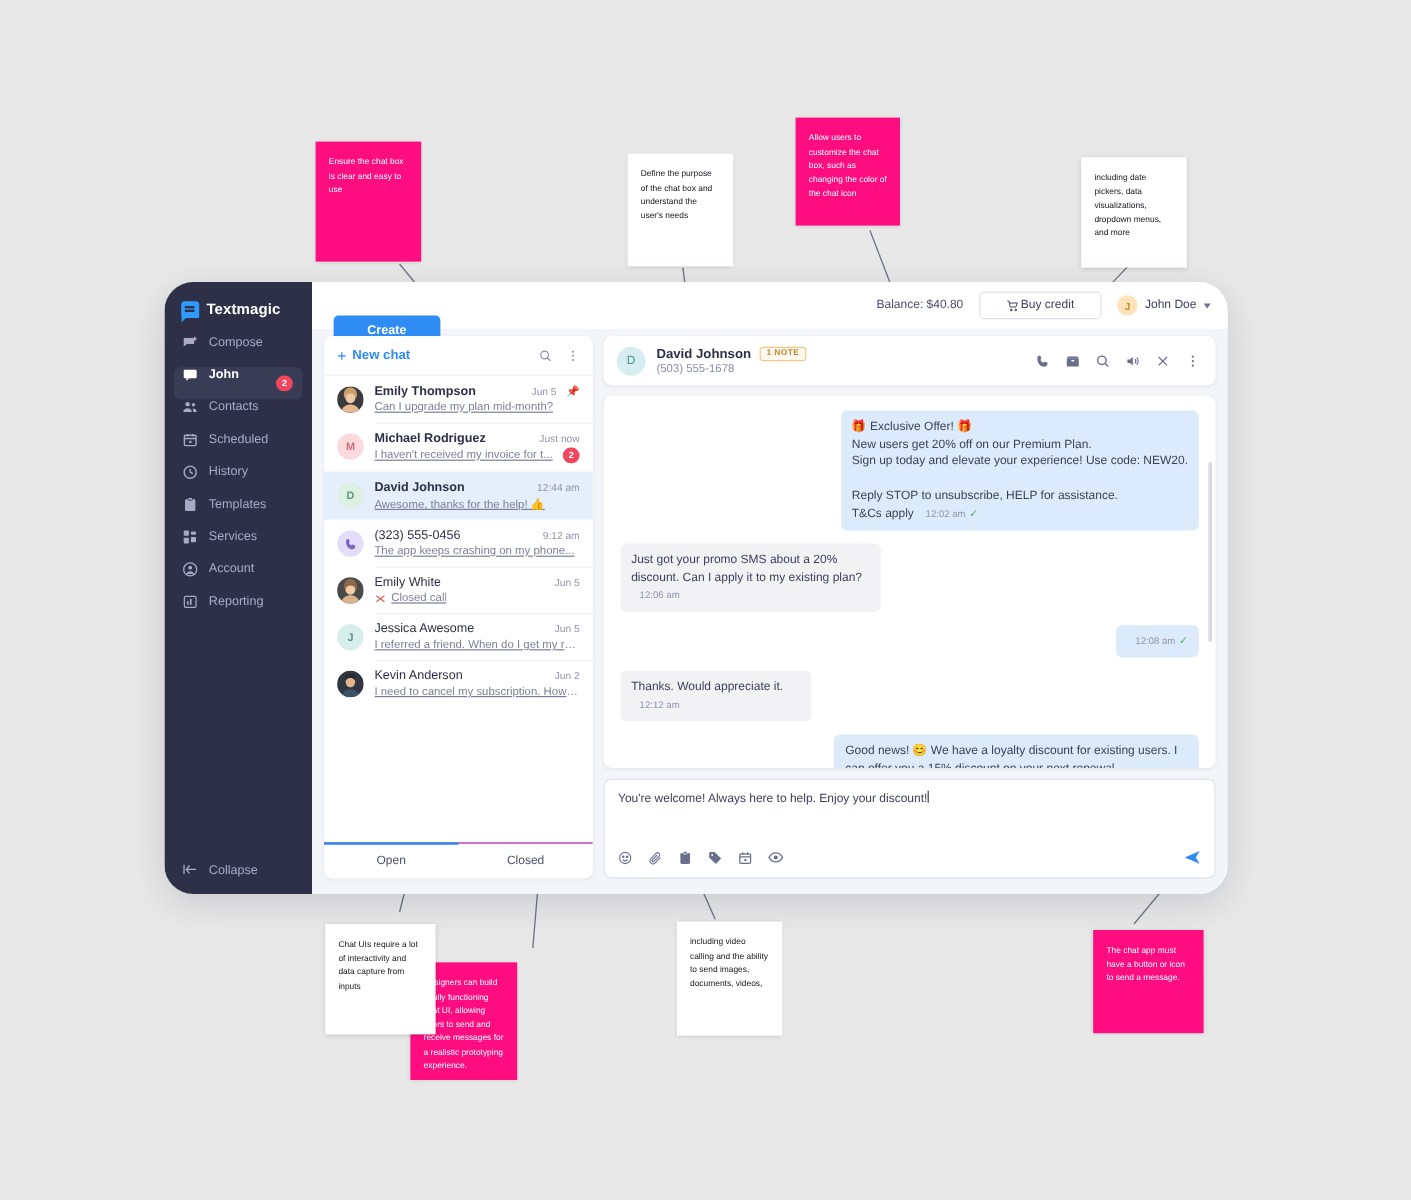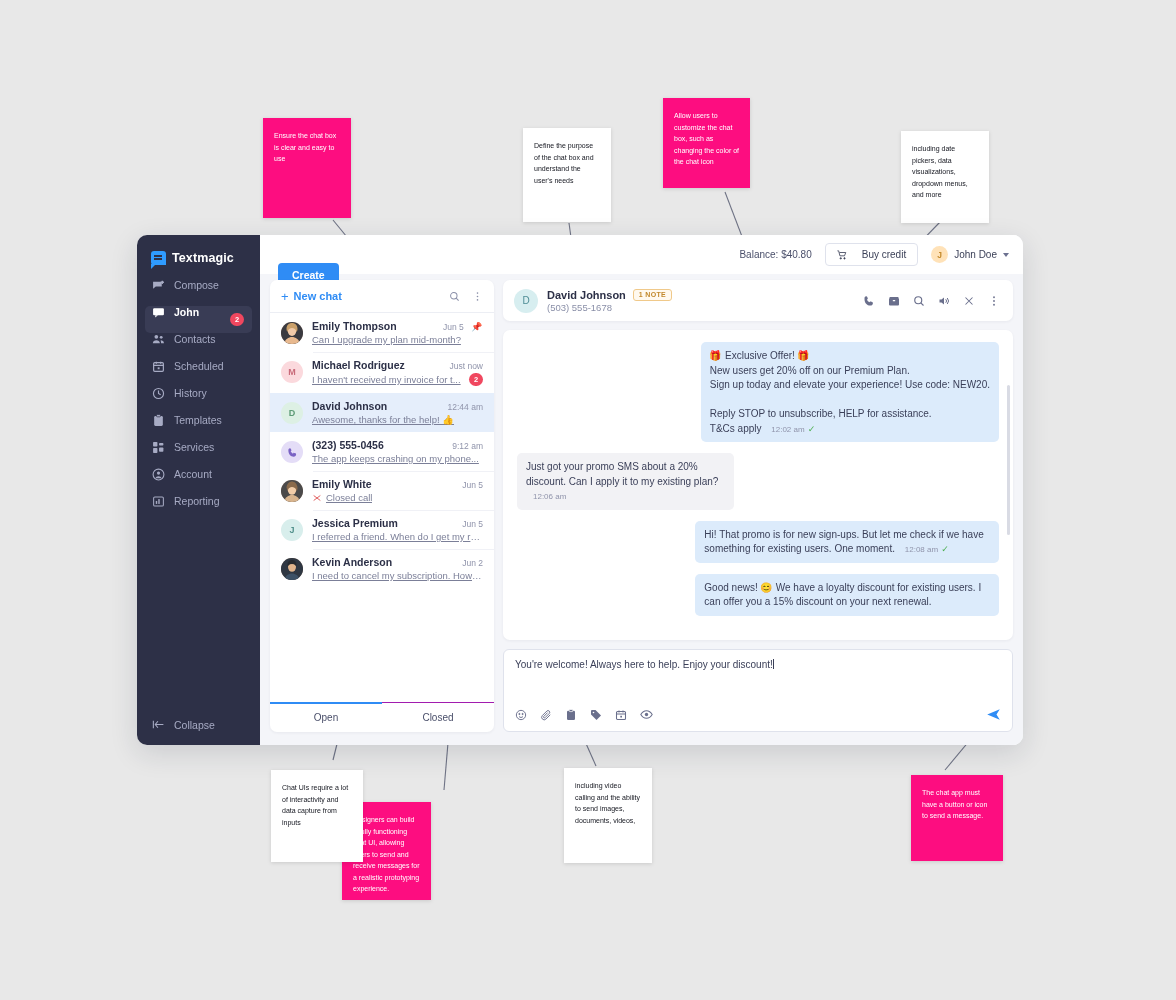--- a/index.html
+++ b/index.html
@@ -10,21 +10,21 @@
     font-family: "Liberation Sans", sans-serif;
     overflow: hidden;
   }
   #canvas { position: relative; width: 1176px; height: 1000px; background: #e8e8e8; }
 
   
   .app-window {
     position: absolute; left: 137px; top: 235px;
     width: 886px; height: 510px;
     background: #fff;
-    border-radius: 10px;
+    border-radius: 24px;
     box-shadow: 0 8px 28px rgba(30,35,60,.14);
     overflow: hidden;
     display: flex;
   }
 
   
   .sidebar {
     width: 123px; background: #2d3047; position: relative;
     display: flex; flex-direction: column;
     padding-top: 12px;
@@ -67,28 +67,28 @@
 
   
   .right-col { flex:1; display:flex; flex-direction:column; background:#f4f5f9; min-width:0; }
 
   .topbar {
     height: 39px; background:#fff; display:flex; align-items:center;
     padding: 0 14px 0 18px; flex:none;
   }
   .btn-create {
     background:#2f8cf5; color:#fff; font-size:10.5px; font-weight:600;
-    border:none; border-radius:4px; padding:6px 14px; cursor:pointer;margin-top:41px;
+    border:none; border-radius:4px; padding:6px 28px; cursor:pointer;margin-top:41px;
   }
   .topbar-right { margin-left:auto; display:flex; align-items:center; gap:13px; }
   .balance { font-size:10px; color:#4a4f6a; }
   .btn-buy {
-    display:flex; align-items:center; gap:15px;
+    display:flex; align-items:center; gap:2px;
     border:1px solid #dfe2ec; border-radius:4px; background:#fff;
-    padding:5px 11px; font-size:10px; color:#3c4158; cursor:pointer;
+    padding:5px 22px; font-size:10px; color:#3c4158; cursor:pointer;
   }
   .user-chip { display:flex; align-items:center; gap:6px; font-size:10px; color:#3c4158; cursor:pointer;}
   .avatar-circle {
     width:17px; height:17px; border-radius:50%; background:#ffe2b8; color:#c58a2c;
     font-size:8.5px; display:flex; align-items:center; justify-content:center; font-weight:600;
   }
   .caret { width:0;height:0;border-left:3.5px solid transparent;border-right:3.5px solid transparent;border-top:4px solid #6c7190; }
 
   .workspace { flex:1; display:flex; padding: 6px 10px 13px 10px; gap:9px; min-height:0; }
 
@@ -115,21 +115,21 @@
   .chat-row.selected { background:#e5eefb; }
   .chat-row.selected::before, .chat-row.selected + .chat-row::before { background:transparent; }
   .av {
     width:22px; height:22px; border-radius:50%; flex:none; margin-top:2px;
     display:flex; align-items:center; justify-content:center;
     font-size:9px; font-weight:600; overflow:hidden; position:relative;
   }
   .chat-main { flex:1; min-width:0; }
   .chat-line1 { display:flex; align-items:baseline; gap:5px; }
   .chat-name { font-size:10.5px; color:#2c3047; font-weight:600; white-space:nowrap; overflow:hidden; text-overflow:ellipsis; }
-  .chat-name.plain { font-weight:700; color:#2c3047; }
+  .chat-name.plain { font-weight:400; color:#2c3047; }
   .chat-time { margin-left:auto; font-size:8.5px; color:#9094ab; white-space:nowrap; }
   .chat-line2 { display:flex; align-items:center; gap:4px; margin-top:2px; }
   .chat-prev { font-size:9.5px; color:#7b7f98; white-space:nowrap; overflow:hidden; text-overflow:ellipsis;text-decoration:underline; }
   .unread {
     margin-left:auto; background:#f0475f; color:#fff; font-size:7.5px; font-weight:700;
     min-width:14px; height:13px; border-radius:8px; display:flex; align-items:center; justify-content:center; padding:0 4px;
   }
   .pin { color:#5b7fd4; font-size:9px; margin-left:3px; }
 
   .chatlist-tabs { flex:none; border-top:1px solid #a21caf; display:flex; position:relative; }
@@ -467,21 +467,21 @@
                 </div>
               </div>
             </div>
 
             <div class="chat-row">
               <div class="av" style="background:#d8eeec;color:#52918c;">
                 <span>J</span>
               </div>
               <div class="chat-main">
                 <div class="chat-line1">
-                  <span class="chat-name plain">Jessica Premium</span>
+                  <span class="chat-name plain">Jessica Awesome</span>
                   <span class="chat-time">Jun 5</span>
                 </div>
                 <div class="chat-line2">
                   <span class="chat-prev">I referred a friend. When do I get my re...</span>
                 </div>
               </div>
             </div>
 
 
             <div class="chat-row">
@@ -575,28 +575,35 @@
               <div class="bubble in" style="max-width:45%">
                 <span class="body">Just got your promo SMS about a 20% discount. Can I apply it to my existing plan?</span>
                 <span class="meta">
                   <span>12:06 am</span>
                 </span>
               </div>
             </div>
 
             <div class="bubble-wrap out">
               <div class="bubble out">
-                <span class="body">Hi! That promo is for new sign-ups. But let me check if we have something for existing users. One moment.</span>
                 <span class="meta">
                   <span>12:08 am</span>
                   <span class="tick">✓</span>
                 </span>
               </div>
             </div>
 
+            <div class="bubble-wrap">
+              <div class="bubble in" style="max-width:33%">
+                <span class="body">Thanks. Would appreciate it.</span>
+                <span class="meta">
+                  <span>12:12 am</span>
+                </span>
+              </div>
+            </div>
 
             <div class="bubble-wrap out">
               <div class="bubble out">
                 <span class="body">Good news! 😊 We have a loyalty discount for existing users. I can offer you a 15% discount on your next renewal.</span>
                 
               </div>
             </div>
 
           </div>
 

